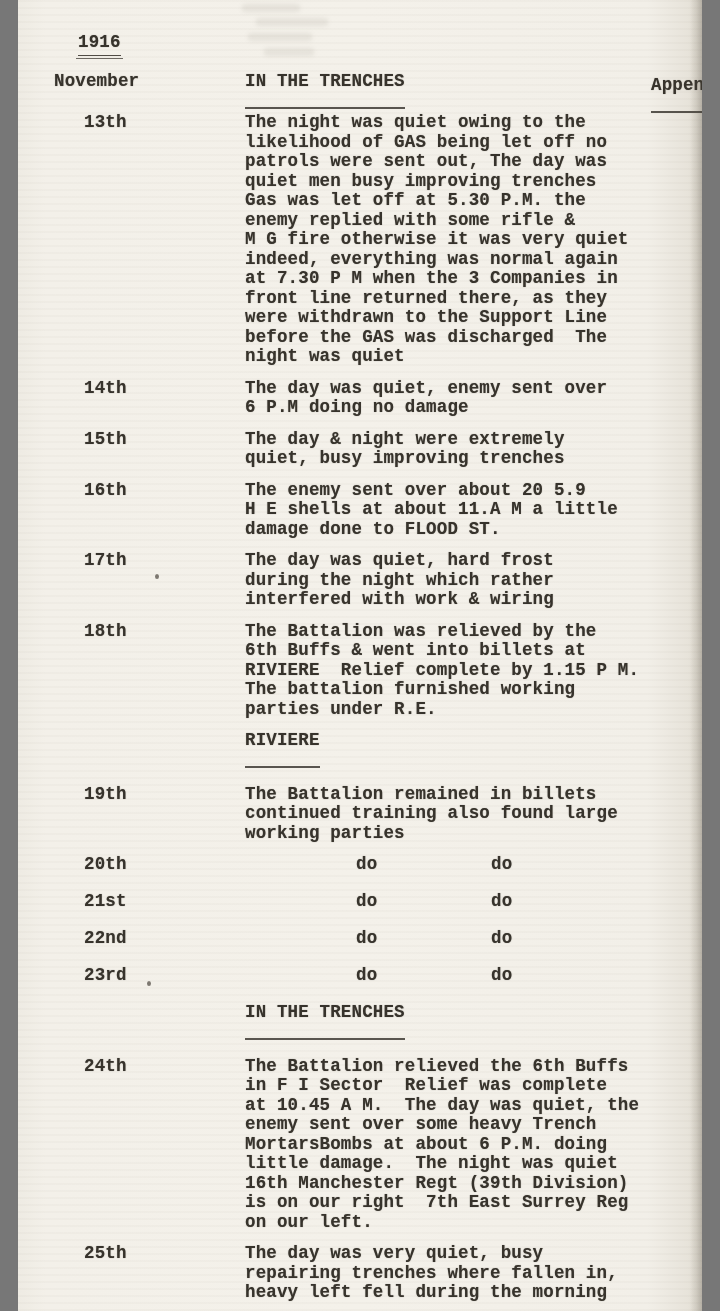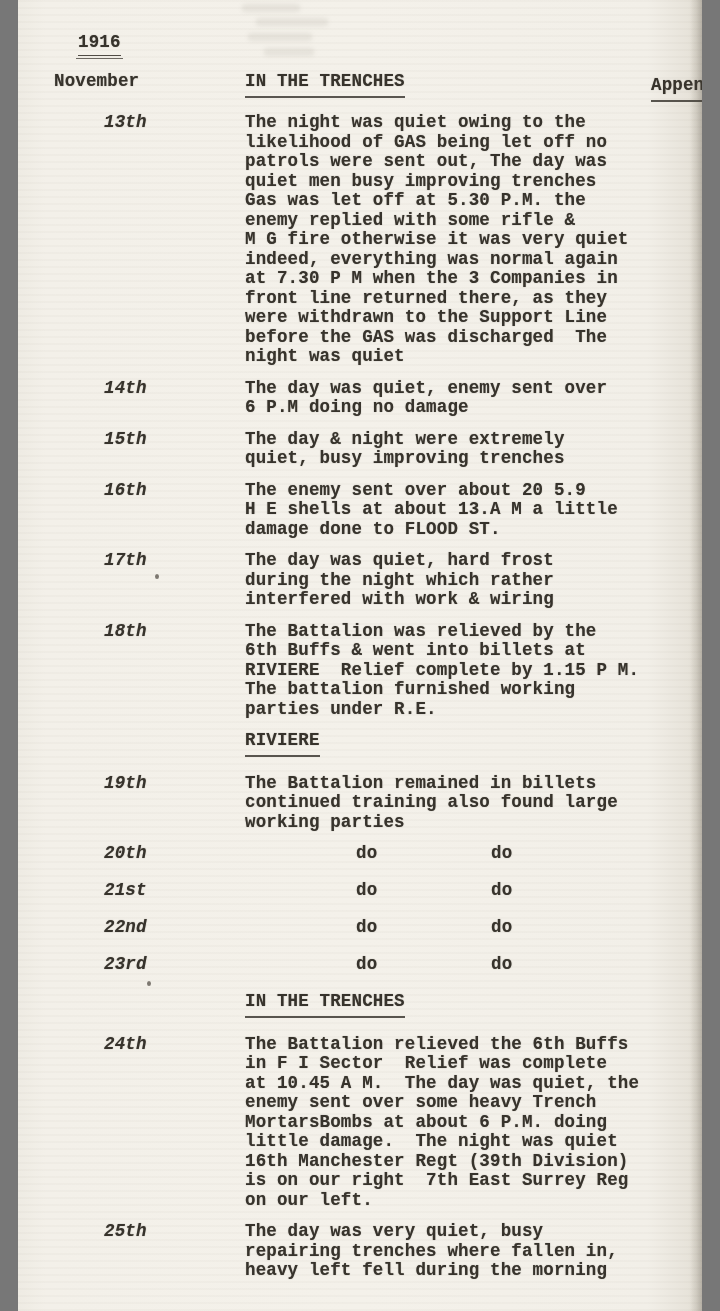--- a/index.html
+++ b/index.html
@@ -17,29 +17,29 @@
     position:absolute;inset:0;pointer-events:none;
     background:repeating-linear-gradient(0deg,rgba(125,115,98,.035) 0 2px,transparent 2px 7px);
   }
   .txt{
     font-size:17.5px;line-height:19.5px;font-weight:700;
     letter-spacing:.15px;
     text-shadow:0 0 1px rgba(55,51,44,.5);
     white-space:pre;
   }
   .abs{position:absolute;}
-  .u{border-bottom:2px solid rgba(50,46,40,.8);padding-bottom:4px;display:inline-block;}
+  .u{border-bottom:2px solid rgba(50,46,40,.8);padding-bottom:15px;display:inline-block;}
   .uu{position:relative;display:inline-block;border-bottom:1.5px solid rgba(50,46,40,.85);padding-bottom:2px;}
   .uu::after{content:"";position:absolute;left:-2px;right:-2px;bottom:-4px;border-bottom:1.5px solid rgba(50,46,40,.7);}
   .entries{position:absolute;left:0;top:113px;right:0;}
   .row{position:relative;}
   .entry-row{margin-bottom:12px;}
   .ditto-row{height:20px;margin-bottom:17px;}
   .section-row{margin-bottom:17px;}
-  .date{position:absolute;left:86px;top:0;font-style:italic;}
+  .date{position:absolute;left:66px;top:0;}
   .entry-body{margin-left:227px;}
   .do1{position:absolute;left:338px;top:0;}
   .do2{position:absolute;left:473px;top:0;}
   .section-title{margin-left:227px;}
   .ghost{position:absolute;background:#8a8477;filter:blur(2px);opacity:.13;border-radius:2px;pointer-events:none;}
   .speck{position:absolute;width:4px;height:5px;background:rgba(62,56,48,.65);border-radius:50%;filter:blur(.4px);}
   .edge-shadow{position:absolute;top:0;right:0;width:12px;height:100%;pointer-events:none;
     background:linear-gradient(90deg,transparent,rgba(95,88,76,.12) 55%,rgba(72,66,57,.25) 100%);}
 </style>
 </head>
@@ -58,21 +58,21 @@
   <div class="abs txt" style="left:60px;top:33px;"><span class="uu">1916</span></div>
   <div class="abs txt" style="left:687px;top:38px;">2.</div>
   <div class="abs txt" style="left:36px;top:72px;">November</div>
   <div class="abs txt" style="left:227px;top:72px;"><span class="u">IN THE TRENCHES</span></div>
   <div class="abs txt" style="left:633px;top:76px;"><span class="u">Appendix</span></div>
 
   <div class="entries" id="entries">
       <div class="row entry-row txt"><span class="date">13th</span><div class="entry-body"><div class="line">The night was quiet owing to the</div><div class="line">likelihood of GAS being let off no</div><div class="line">patrols were sent out, The day was</div><div class="line">quiet men busy improving trenches</div><div class="line">Gas was let off at 5.30 P.M. the</div><div class="line">enemy replied with some rifle &amp;</div><div class="line">M G fire otherwise it was very quiet</div><div class="line">indeed, everything was normal again</div><div class="line">at 7.30 P M when the 3 Companies in</div><div class="line">front line returned there, as they</div><div class="line">were withdrawn to the Support Line</div><div class="line">before the GAS was discharged  The</div><div class="line">night was quiet</div></div></div>
       <div class="row entry-row txt"><span class="date">14th</span><div class="entry-body"><div class="line">The day was quiet, enemy sent over</div><div class="line">6 P.M doing no damage</div></div></div>
       <div class="row entry-row txt"><span class="date">15th</span><div class="entry-body"><div class="line">The day &amp; night were extremely</div><div class="line">quiet, busy improving trenches</div></div></div>
-      <div class="row entry-row txt"><span class="date">16th</span><div class="entry-body"><div class="line">The enemy sent over about 20 5.9</div><div class="line">H E shells at about 13.A M a little</div><div class="line">damage done to FLOOD ST.</div></div></div>
+      <div class="row entry-row txt"><span class="date">16th</span><div class="entry-body"><div class="line">The enemy sent over about 20 5.9</div><div class="line">H E shells at about 11.A M a little</div><div class="line">damage done to FLOOD ST.</div></div></div>
       <div class="row entry-row txt"><span class="date">17th</span><div class="entry-body"><div class="line">The day was quiet, hard frost</div><div class="line">during the night which rather</div><div class="line">interfered with work &amp; wiring</div></div></div>
       <div class="row entry-row txt"><span class="date">18th</span><div class="entry-body"><div class="line">The Battalion was relieved by the</div><div class="line">6th Buffs &amp; went into billets at</div><div class="line">RIVIERE  Relief complete by 1.15 P M.</div><div class="line">The battalion furnished working</div><div class="line">parties under R.E.</div></div></div>
       <div class="row section-row txt"><span class="section-title u">RIVIERE</span></div>
       <div class="row entry-row txt"><span class="date">19th</span><div class="entry-body"><div class="line">The Battalion remained in billets</div><div class="line">continued training also found large</div><div class="line">working parties</div></div></div>
       <div class="row ditto-row txt"><span class="date">20th</span><span class="do1">do</span><span class="do2">do</span></div>
       <div class="row ditto-row txt"><span class="date">21st</span><span class="do1">do</span><span class="do2">do</span></div>
       <div class="row ditto-row txt"><span class="date">22nd</span><span class="do1">do</span><span class="do2">do</span></div>
       <div class="row ditto-row txt"><span class="date">23rd</span><span class="do1">do</span><span class="do2">do</span></div>
       <div class="row section-row txt"><span class="section-title u">IN THE TRENCHES</span></div>
       <div class="row entry-row txt"><span class="date">24th</span><div class="entry-body"><div class="line">The Battalion relieved the 6th Buffs</div><div class="line">in F I Sector  Relief was complete</div><div class="line">at 10.45 A M.  The day was quiet, the</div><div class="line">enemy sent over some heavy Trench</div><div class="line">MortarsBombs at about 6 P.M. doing</div><div class="line">little damage.  The night was quiet</div><div class="line">16th Manchester Regt (39th Division)</div><div class="line">is on our right  7th East Surrey Reg</div><div class="line">on our left.</div></div></div>

